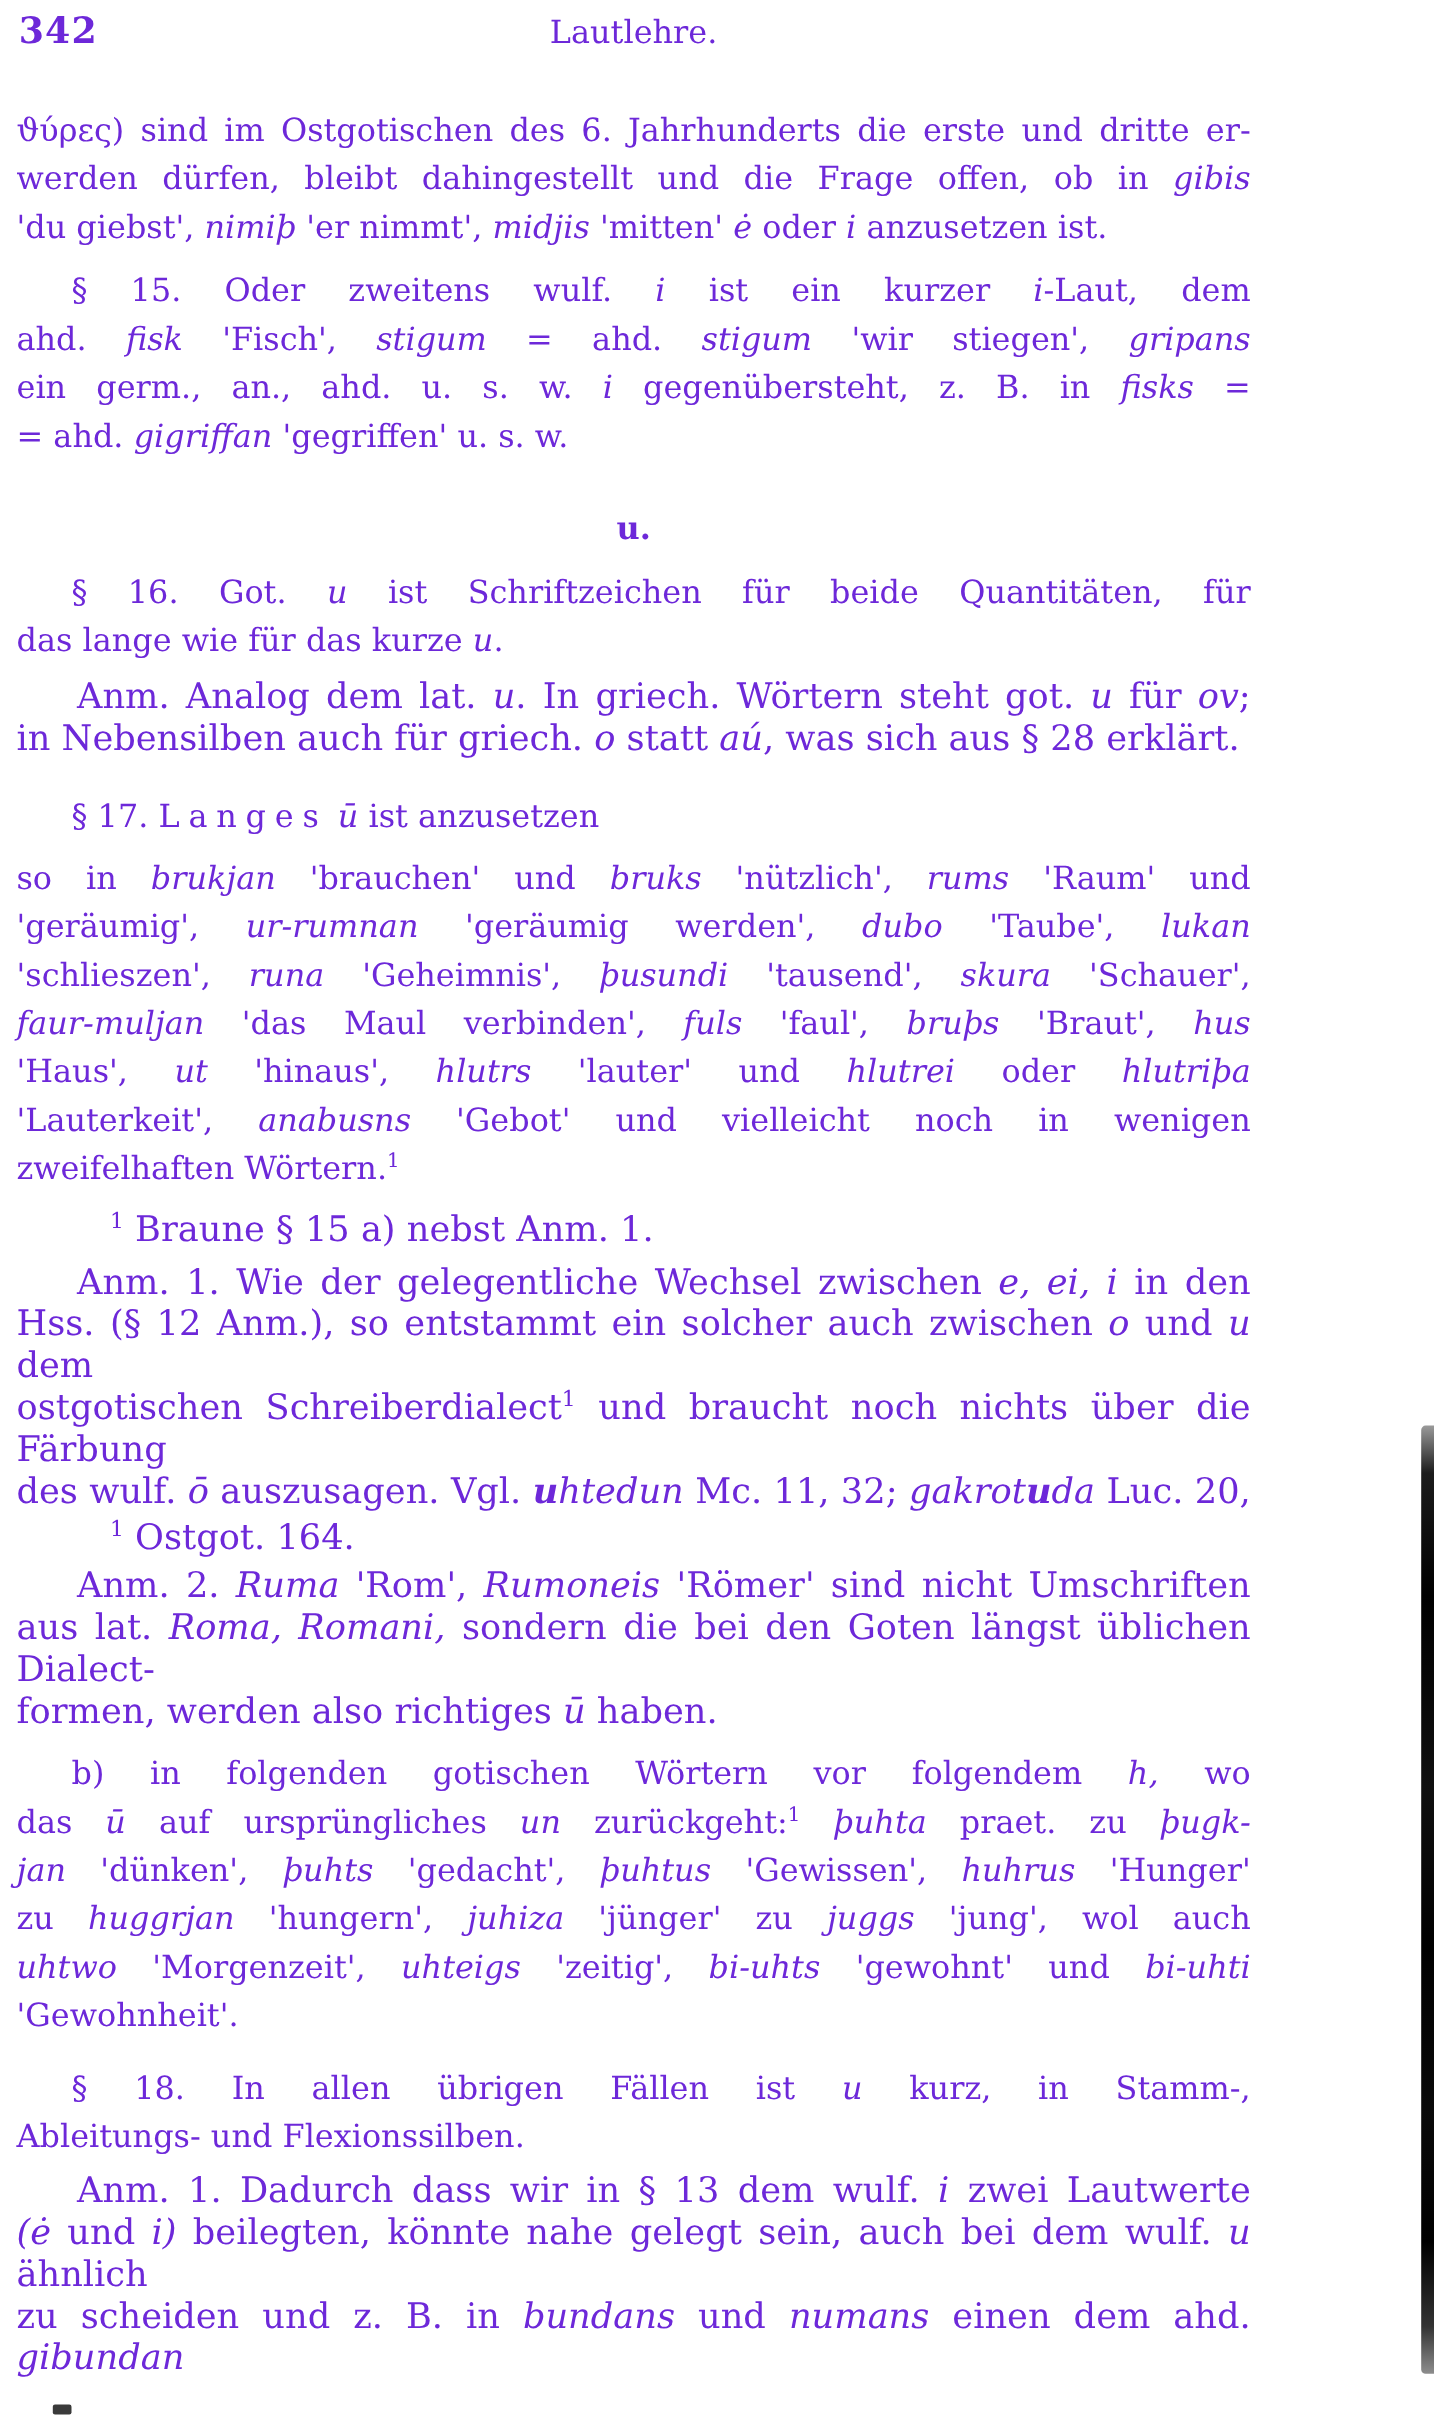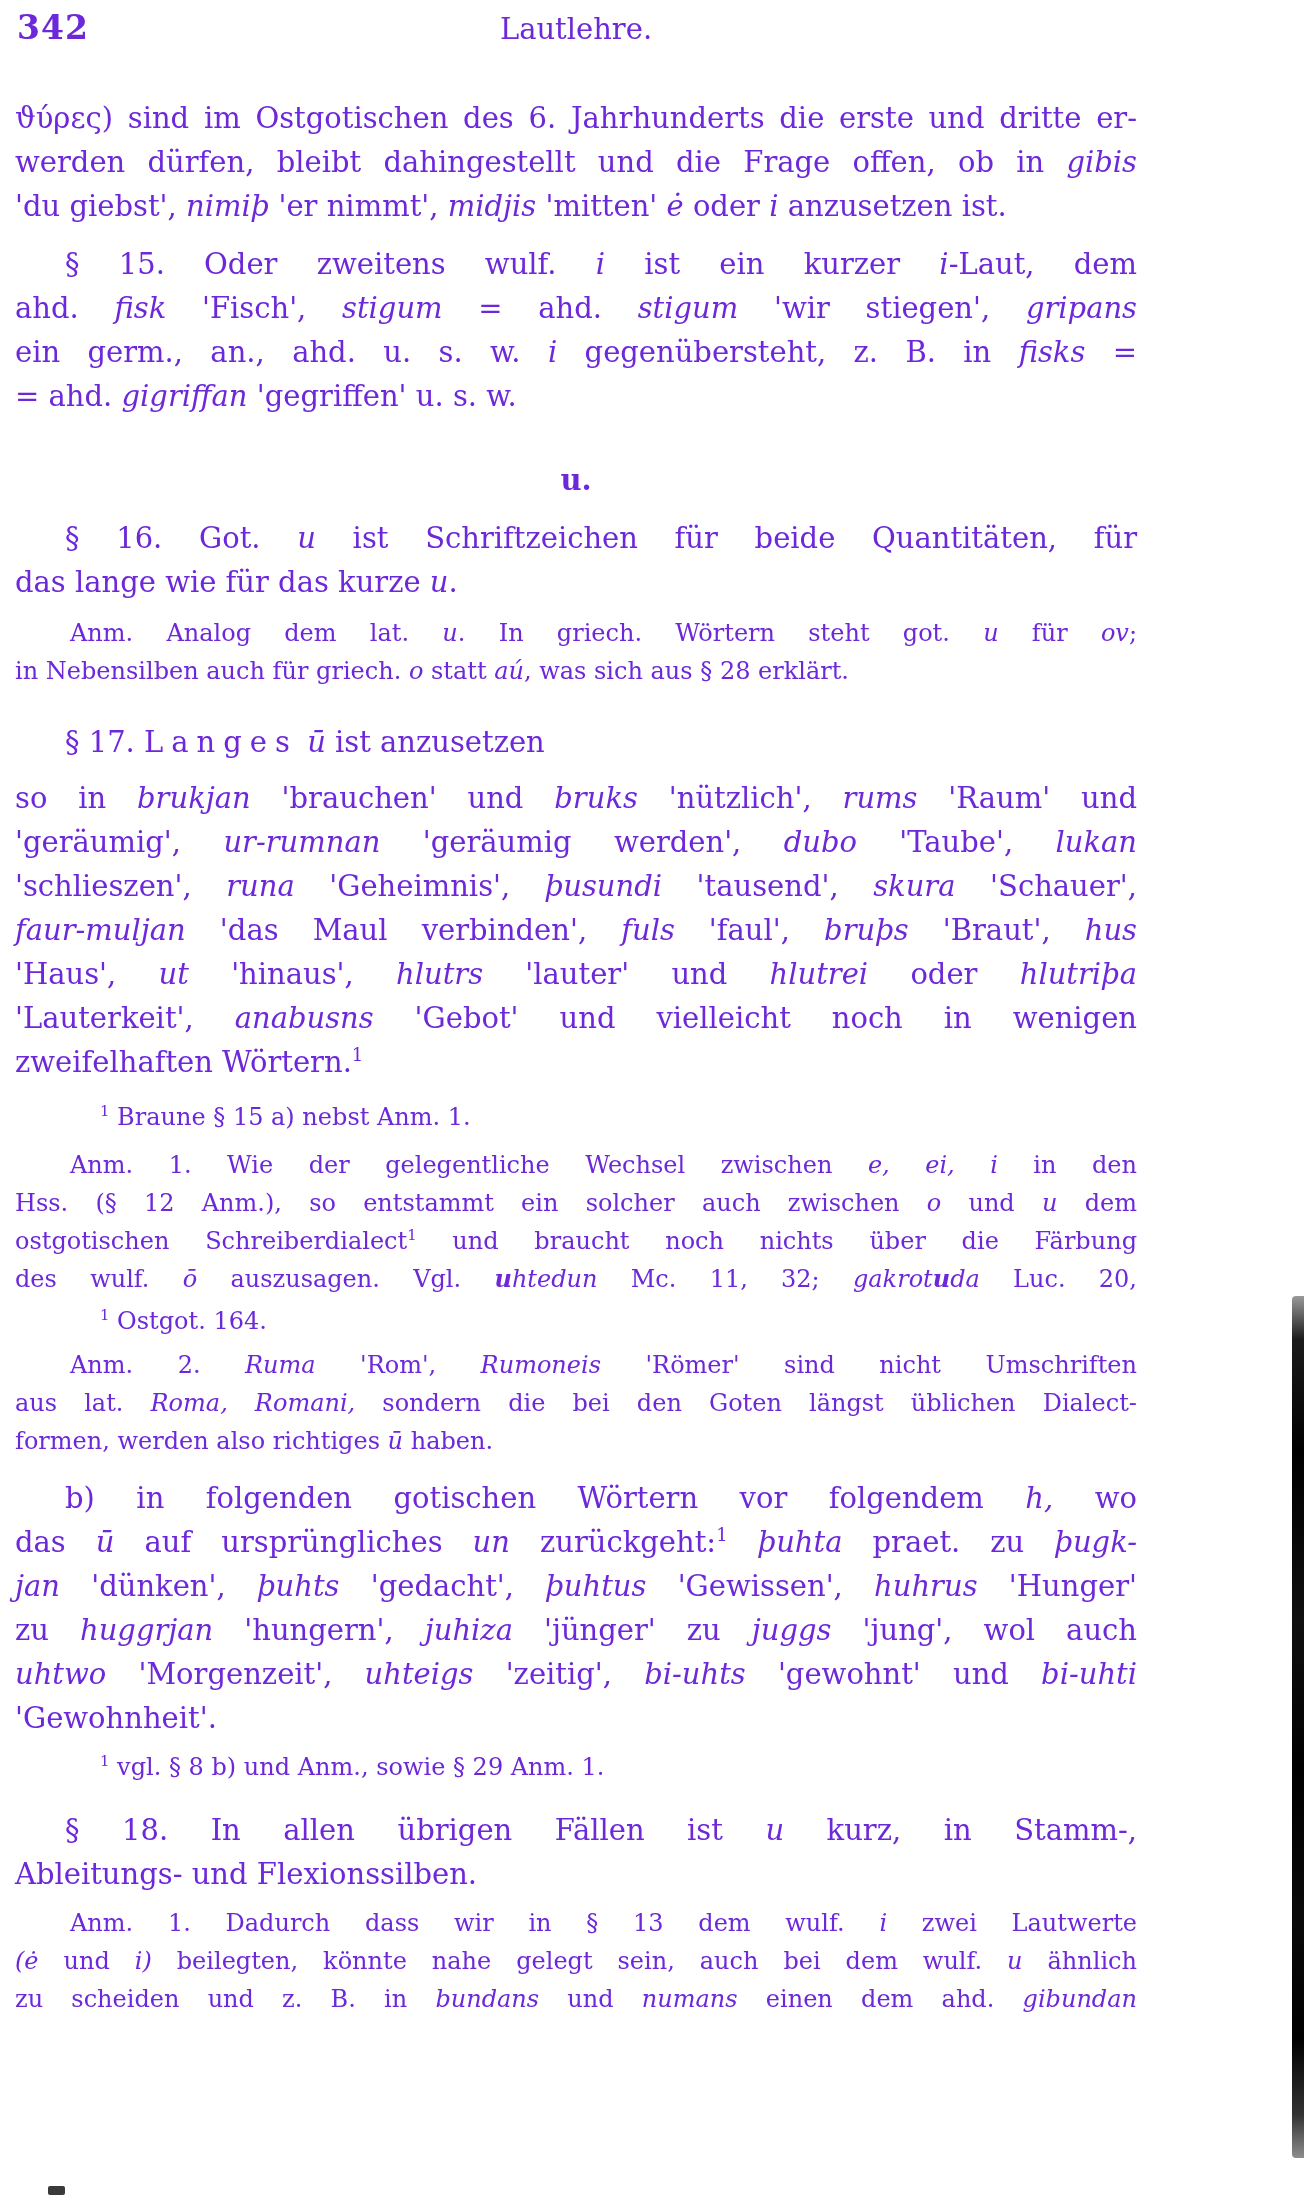--- a/index.html
+++ b/index.html
@@ -7,21 +7,21 @@
     position:relative;width:1304px;height:2203px;background:#ffffff;
     color:#6d28d9;font-family:"DejaVu Serif","Liberation Serif",serif;
     overflow:hidden;
   }
   .column{position:absolute;left:15px;top:8px;width:1122px;}
   .pagehead{position:relative;height:46px;margin-bottom:42px;}
   .pageno{position:absolute;left:2px;top:0;font-size:33px;font-weight:bold;letter-spacing:1px;}
   .runtitle{position:absolute;left:0;right:0;top:4px;text-align:center;font-size:29px;}
   .para{margin:0;}
   .para.body{font-size:29px;line-height:44px;}
-  .para.small{font-size:24px;line-height:38px;}
+  .para.small{font-size:32px;line-height:38px;}
   .para.center{text-align:center;}
   .line{min-height:1em;}
   .line.j{text-align:justify;text-align-last:justify;}
   .s-n{font-style:normal;}
   .s-i{font-style:italic;}
   .s-b{font-weight:bold;}
   .s-bi{font-weight:bold;font-style:italic;}
   .s-g{letter-spacing:8px;}
   .s-sup{vertical-align:super;font-size:0.62em;line-height:0;}
   .scan-strip{
@@ -93,23 +93,20 @@
           <div class="line"><span class="s-n">formen, werden also richtiges </span><span class="s-i">ū</span><span class="s-n"> haben.</span></div>
         </div>
         <div class="para body" style="margin-top: 16px;">
           <div class="line j" style="padding-left: 50px;"><span class="s-n">b) in folgenden gotischen Wörtern vor folgendem </span><span class="s-i">h,</span><span class="s-n"> wo</span></div>
           <div class="line j"><span class="s-n">das </span><span class="s-i">ū</span><span class="s-n"> auf ursprüngliches </span><span class="s-i">un</span><span class="s-n"> zurückgeht:</span><span class="s-sup">1</span><span class="s-n"> </span><span class="s-i">þuhta</span><span class="s-n"> praet. zu </span><span class="s-i">þugk-</span></div>
           <div class="line j"><span class="s-i">jan</span><span class="s-n"> 'dünken', </span><span class="s-i">þuhts</span><span class="s-n"> 'gedacht', </span><span class="s-i">þuhtus</span><span class="s-n"> 'Gewissen', </span><span class="s-i">huhrus</span><span class="s-n"> 'Hunger'</span></div>
           <div class="line j"><span class="s-n">zu </span><span class="s-i">huggrjan</span><span class="s-n"> 'hungern', </span><span class="s-i">juhiza</span><span class="s-n"> 'jünger' zu </span><span class="s-i">juggs</span><span class="s-n"> 'jung', wol auch</span></div>
           <div class="line j"><span class="s-i">uhtwo</span><span class="s-n"> 'Morgenzeit', </span><span class="s-i">uhteigs</span><span class="s-n"> 'zeitig', </span><span class="s-i">bi-uhts</span><span class="s-n"> 'gewohnt' und </span><span class="s-i">bi-uhti</span></div>
           <div class="line"><span class="s-n">'Gewohnheit'.</span></div>
         </div>
-        <div class="para small" style="margin-top: 8px;">
-          <div class="line" style="padding-left: 85px;"><span class="s-sup">1</span><span class="s-n"> vgl. § 8 b) und Anm., sowie § 29 Anm. 1.</span></div>
-        </div>
         <div class="para body" style="margin-top: 22px;">
           <div class="line j" style="padding-left: 50px;"><span class="s-n">§ 18.  In allen übrigen Fällen ist </span><span class="s-i">u</span><span class="s-n"> kurz, in Stamm-,</span></div>
           <div class="line"><span class="s-n">Ableitungs- und Flexionssilben.</span></div>
         </div>
         <div class="para small" style="margin-top: 8px;">
           <div class="line j" style="padding-left: 55px;"><span class="s-n">Anm. 1.  Dadurch dass wir in § 13 dem wulf. </span><span class="s-i">i</span><span class="s-n"> zwei Lautwerte</span></div>
           <div class="line j"><span class="s-i">(ė</span><span class="s-n"> und </span><span class="s-i">i)</span><span class="s-n"> beilegten, könnte nahe gelegt sein, auch bei dem wulf. </span><span class="s-i">u</span><span class="s-n"> ähnlich</span></div>
           <div class="line j"><span class="s-n">zu scheiden und z. B. in </span><span class="s-i">bundans</span><span class="s-n"> und </span><span class="s-i">numans</span><span class="s-n"> einen dem ahd. </span><span class="s-i">gibundan</span></div>
         </div>
       </div>

